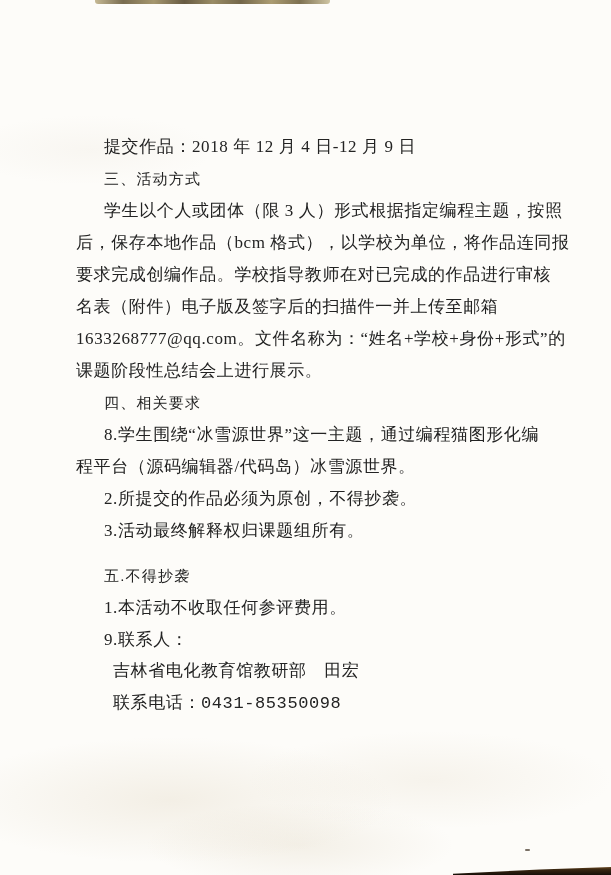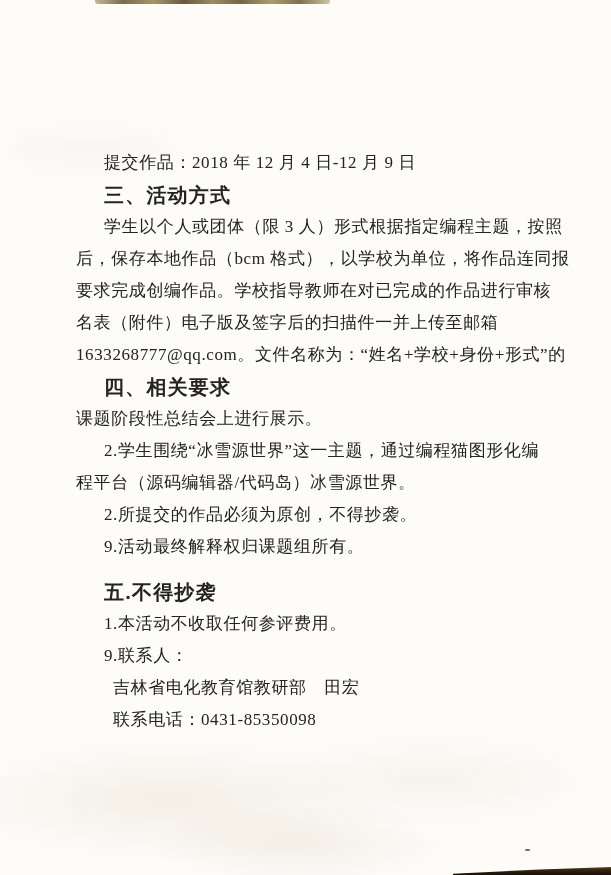--- a/index.html
+++ b/index.html
@@ -27,34 +27,33 @@
       radial-gradient(ellipse 180px 50px at 90px 150px, rgba(215,205,185,0.12), rgba(215,205,185,0) 70%),
       #fdfcf9;
   }
   .doc {
     position: absolute;
     left: 0;
     top: 131px;
     width: 100%;
     padding: 0 40px 0 76px;
     box-sizing: border-box;
-    margin-top: 16px;
   }
   .line {
     font-size: 17px;
     line-height: 32px;
     letter-spacing: 0.6px;
     white-space: nowrap;
   }
   .indent  { padding-left: 28px; }
-  .indent2 { padding-left: 37px; }
+  .indent2 { padding-left: 37px; font-family: Liberation Mono, monospace; }
   .heading {
     font-family: "Liberation Sans", "DejaVu Sans", sans-serif;
-    font-weight: bold;
-    font-size: 20px;
+    font-weight: normal;
+    font-size: 15px;
     letter-spacing: 1.2px;
   }
   .gap-top { margin-top: 13px; }
 
   
   .artifact-top-edge {
     position: absolute;
     left: 95px;
     top: 0;
     width: 235px;
@@ -96,27 +95,27 @@
   <div class="doc">
 
     <div class="line indent">提交作品：2018 年 12 月 4 日-12 月 9 日</div>
 
     <div class="line indent heading">三、活动方式</div>
     <div class="line indent">学生以个人或团体（限 3 人）形式根据指定编程主题，按照</div>
     <div class="line">后，保存本地作品（bcm 格式），以学校为单位，将作品连同报</div>
     <div class="line">要求完成创编作品。学校指导教师在对已完成的作品进行审核</div>
     <div class="line">名表（附件）电子版及签字后的扫描件一并上传至邮箱</div>
     <div class="line">1633268777@qq.com。文件名称为：“姓名+学校+身份+形式”的</div>
+    <div class="line">课题阶段性总结会上进行展示。</div>
+
     <div class="line indent heading">四、相关要求</div>
-
-    <div class="line">课题阶段性总结会上进行展示。</div>
-    <div class="line indent">2.学生围绕“冰雪源世界”这一主题，通过编程猫图形化编</div>
+    <div class="line indent">8.学生围绕“冰雪源世界”这一主题，通过编程猫图形化编</div>
     <div class="line">程平台（源码编辑器/代码岛）冰雪源世界。</div>
     <div class="line indent">2.所提交的作品必须为原创，不得抄袭。</div>
-    <div class="line indent">9.活动最终解释权归课题组所有。</div>
+    <div class="line indent">3.活动最终解释权归课题组所有。</div>
 
     <div class="line indent heading gap-top">五.不得抄袭</div>
     <div class="line indent">1.本活动不收取任何参评费用。</div>
     <div class="line indent">9.联系人：</div>
     <div class="line indent2">吉林省电化教育馆教研部　田宏</div>
     <div class="line indent2">联系电话：0431-85350098</div>
 
   </div>
 
   <div class="artifact-speck"></div>

